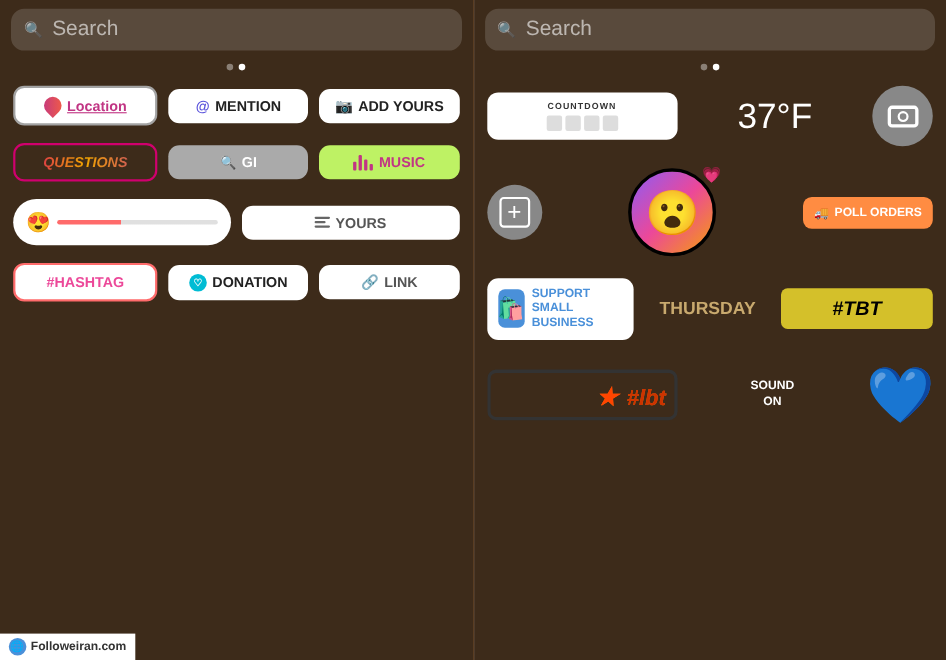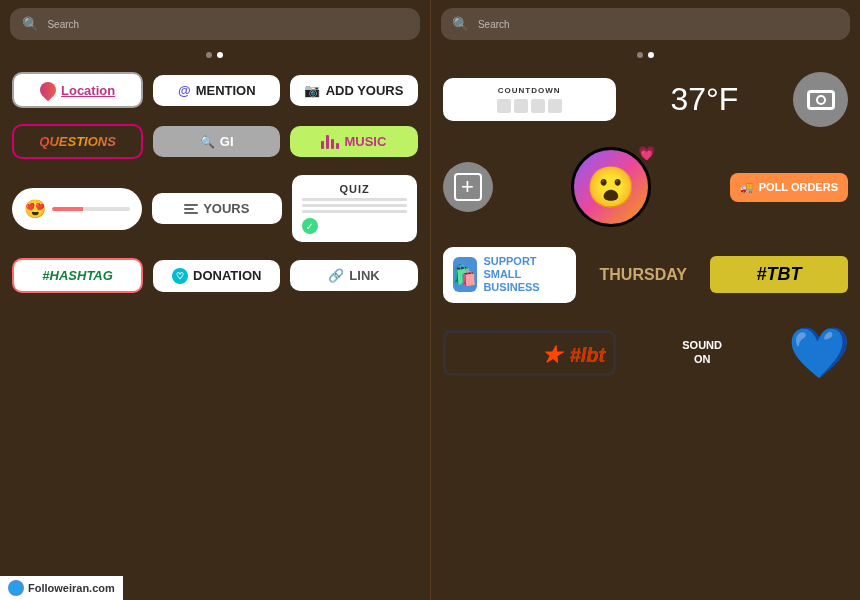--- a/index.html
+++ b/index.html
@@ -41,21 +41,21 @@
       gap: 8px;
     }
 
     .search-icon {
       color: rgba(255,255,255,0.7);
       font-size: 14px;
     }
 
     .search-text {
       color: rgba(255,255,255,0.6);
-      font-size: 10px;
+      font-size: 19px;
     }
 
     .dot-indicator {
       display: flex;
       justify-content: center;
       gap: 5px;
       margin: 4px 0;
     }
 
     .dot {
@@ -258,23 +258,22 @@
     }
 
     
     .sticker-hashtag {
       background: white;
       flex: 1;
       border: 2px solid #ff6b6b;
     }
 
     .hashtag-text {
-      color: #15803d;
+      color: #ec4899;
       font-weight: 800;
-      font-style: italic;
     }
 
     
     .sticker-donation {
       background: white;
       color: #222;
       flex: 1;
     }
 
     .donation-icon {
@@ -609,29 +608,20 @@
           <div class="slider-track"></div>
         </div>
         <div class="sticker sticker-poll">
           <div class="poll-icon">
             <div class="poll-line" style="width:14px;"></div>
             <div class="poll-line" style="width:10px;"></div>
             <div class="poll-line" style="width:14px;"></div>
           </div>
           <span>YOURS</span>
         </div>
-        <div class="sticker-quiz">
-          <div class="quiz-title">QUIZ</div>
-          <div class="quiz-lines">
-            <div class="quiz-line"></div>
-            <div class="quiz-line"></div>
-            <div class="quiz-line"></div>
-          </div>
-          <div class="quiz-check">✓</div>
-        </div>
       </div>
 
       <div class="sticker-row">
         <div class="sticker sticker-hashtag">
           <span class="hashtag-text">#HASHTAG</span>
         </div>
         <div class="sticker sticker-donation">
           <div class="donation-icon">♡</div>
           <span>DONATION</span>
         </div>

